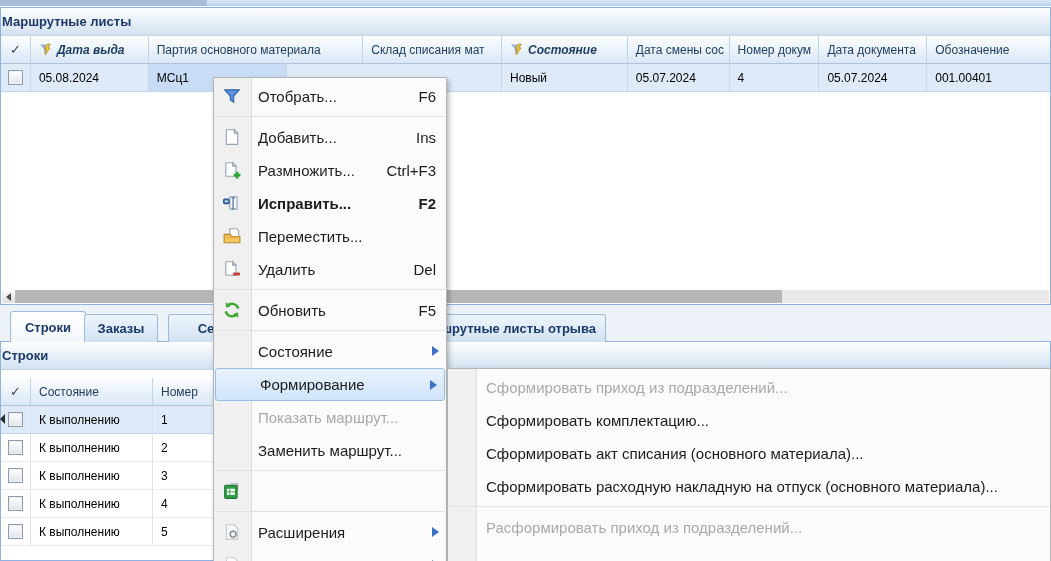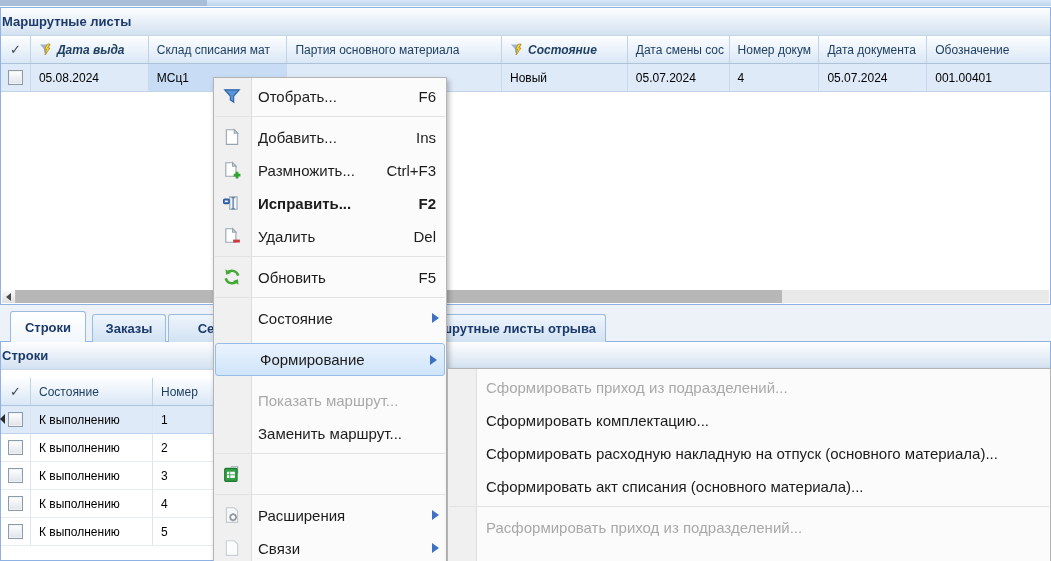--- a/index.html
+++ b/index.html
@@ -63,21 +63,21 @@
   .gutter{position:absolute;left:0;top:0;bottom:0;background:#f0f0f0;border-right:1px solid #dddddd;}
   #ctxMenu .gutter{width:37px;}
   #subMenu .gutter{width:28px;}
   .mi{position:relative;height:33px;display:flex;align-items:center;font-size:15px;color:#1c1c1c;box-sizing:border-box;}
   .mi .ic{position:absolute;left:9px;top:7px;width:18px;height:18px;}
   .mi .lbl{margin-left:44px;flex:1;white-space:nowrap;overflow:hidden;}
   #subMenu .mi .lbl{margin-left:38px;}
   .mi .sc{margin-right:10px;white-space:nowrap;}
   .mi .arr{position:absolute;right:7px;top:11px;width:0;height:0;
            border-left:7px solid #3e71c4;border-top:5px solid transparent;border-bottom:5px solid transparent;}
-  .mi.hl{margin:8px 1px;border:1px solid #96bce8;border-radius:3px;
+  .mi.hl{margin:0 1px;border:1px solid #96bce8;border-radius:3px;
          background:linear-gradient(#eaf3fd,#cfe4fa);}
   .mi.dis{color:#a9a9a9;}
   .mi.bold .lbl,.mi.bold .sc{font-weight:bold;}
   .msep{height:8px;position:relative;}
   .msep::after{content:"";position:absolute;left:1px;right:1px;top:3px;border-top:1px solid #e2e2e2;}
 </style>
 </head>
 <body>
 
 <div id="screen">
@@ -91,25 +91,25 @@
 
     <div class="ghead">
       <div class="gh cbcol" style="width:30px">✓</div>
       <div class="gh emph" style="width:118px">
         <svg width="14" height="14" viewBox="0 0 14 14">
             <path d="M1 1.5h11l-4 4.5v5l-3-1.8V6z" fill="#9db3cc" stroke="#5f7florida" stroke-width="0"></path>
             <path d="M8.5 1l-3 5h2l-1.5 6 5-7h-2.3L11 1z" fill="#ffd83e" stroke="#a98200" stroke-width=".7"></path>
           </svg>
         <span>Дата выда</span>
       </div>
+      <div class="gh" style="width:215px">
+          <span>Партия основного материала</span>
+        </div>
       <div class="gh" style="width:139px">
           <span>Склад списания мат</span>
-        </div>
-      <div class="gh" style="width:215px">
-          <span>Партия основного материала</span>
         </div>
       <div class="gh emph" style="width:126px">
         <svg width="14" height="14" viewBox="0 0 14 14">
             <path d="M1 1.5h11l-4 4.5v5l-3-1.8V6z" fill="#9db3cc"></path>
             <path d="M8.5 1l-3 5h2l-1.5 6 5-7h-2.3L11 1z" fill="#ffd83e" stroke="#a98200" stroke-width=".7"></path>
           </svg>
         <span>Состояние</span>
       </div>
       <div class="gh" style="width:102px">
           <span>Дата смены сос</span>
@@ -141,21 +141,21 @@
 
     <div class="hscroll">
       <div class="hs-btn">
           <span class="hs-arrow"></span>
         </div>
       <div class="hs-thumb"></div>
     </div>
   </div>
 
   <div class="tab active" style="left:10px;width:76px">Строки</div>
-  <div class="tab" style="left:92px;width:74px">Заказы</div>
+  <div class="tab" style="left:84px;width:74px">Заказы</div>
   <div class="tab" style="left:168px;width:84px">Сер</div>
   <div class="tab" style="left:405px;width:201px">Маршрутные листы отрыва</div>
 
   <div class="panel" id="linesPanel">
     <div class="panel-hd">Строки</div>
 
     <div style="height:8px"></div>
 
     <div class="ghead">
       <div class="gh cbcol" style="width:30px">✓</div>
@@ -241,20 +241,29 @@
       <span class="ic"><svg width="18" height="18" viewBox="0 0 16 16">
             <path d="M6 2.5h6.5v11H6z" fill="#f2f4f6" stroke="#98a6b3"></path>
             <rect x="0.5" y="4.5" width="5" height="4" rx="1" fill="#4f7fcb" stroke="#2d5797"></rect>
             <path d="M1.8 6.5h2.4" stroke="#ffffff" stroke-width="1.2"></path>
             <path d="M7.5 3.2h3M9 3.2v10M7.5 13.2h3" stroke="#5a7fa8" stroke-width="1.2" fill="none"></path>
           </svg></span>
       <span class="lbl">Исправить...</span>
       <span class="sc">F2</span>
     </div>
 
+    <div class="mi">
+      <span class="ic"><svg width="18" height="18" viewBox="0 0 16 16">
+            <path d="M6 1.5h6l2 2v5h-8z" fill="#ffffff" stroke="#98a6b3"></path>
+            <path d="M1 6.5h5.5l1.5 2h7v5.5H1z" fill="#f6c55d" stroke="#b8892d"></path>
+            <path d="M1 9h14" stroke="#e8a93c" stroke-width="1"></path>
+          </svg></span>
+      <span class="lbl">Переместить...</span>
+      <span class="sc"></span>
+    </div>
 
     <div class="mi">
       <span class="ic"><svg width="18" height="18" viewBox="0 0 16 16">
             <path d="M2.5 1.5h6l3 3v9h-9z" fill="#ffffff" stroke="#98a6b3"></path>
             <path d="M8.5 1.5v3h3z" fill="#e3ebf1" stroke="#98a6b3"></path>
             <path d="M9 12.5h6" stroke="#cc3b3b" stroke-width="2.6"></path>
           </svg></span>
       <span class="lbl">Удалить</span>
       <span class="sc">Del</span>
     </div>
@@ -323,24 +332,24 @@
   <div class="menu" id="subMenu">
     <div class="gutter"></div>
 
     <div class="mi dis">
       <span class="lbl">Сформировать приход из подразделений...</span>
     </div>
     <div class="mi">
       <span class="lbl">Сформировать комплектацию...</span>
     </div>
     <div class="mi">
+      <span class="lbl">Сформировать акт списания (основного материала)...</span>
+    </div>
+    <div class="mi">
       <span class="lbl">Сформировать расходную накладную на отпуск (основного материала)...</span>
-    </div>
-    <div class="mi">
-      <span class="lbl">Сформировать акт списания (основного материала)...</span>
     </div>
     <div class="msep"></div>
     <div class="mi dis">
       <span class="lbl">Расформировать приход из подразделений...</span>
     </div>
   </div>
 
 </div>
 
 </body></html>

